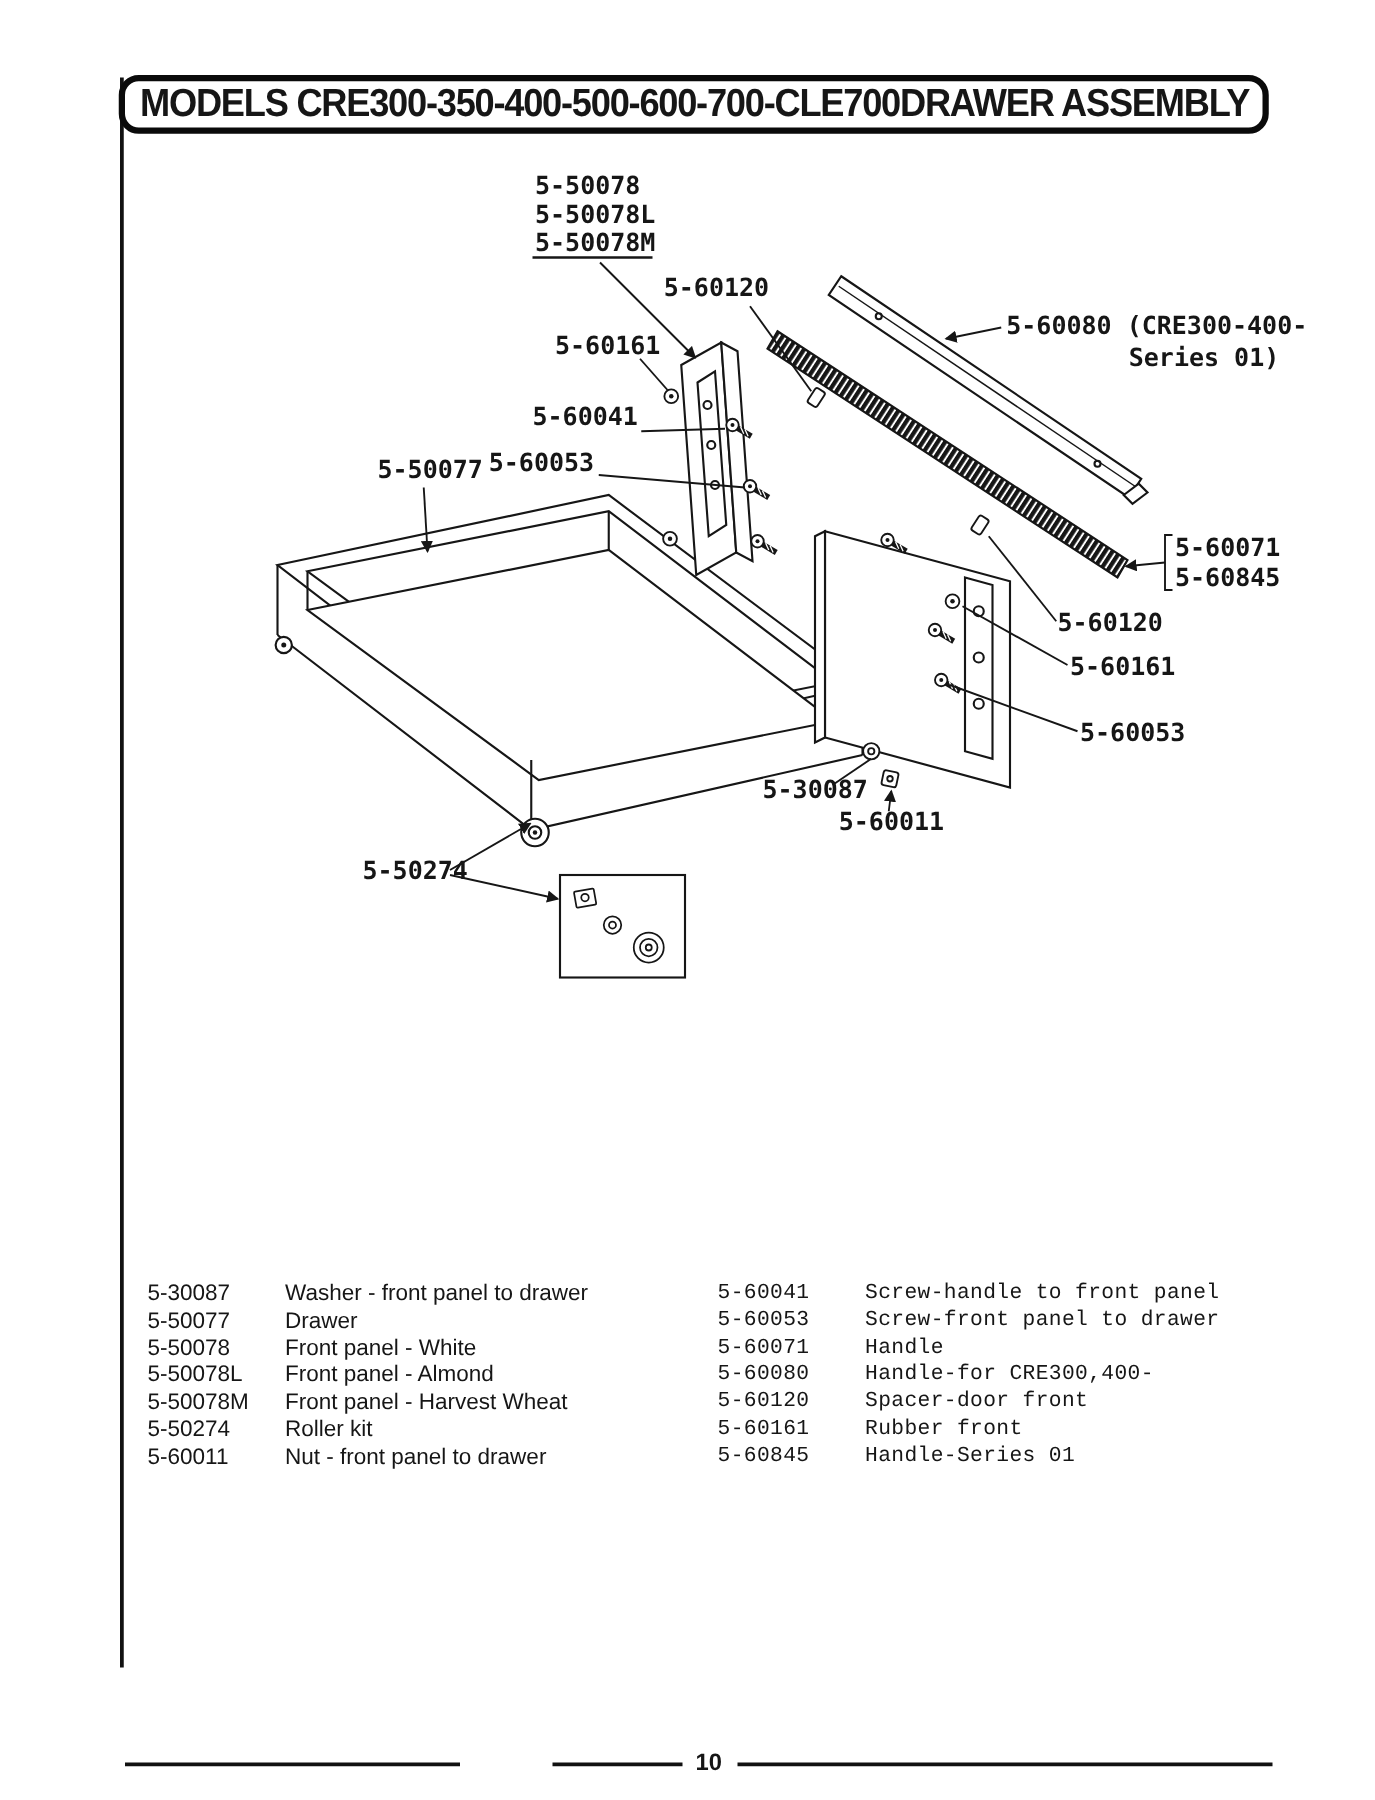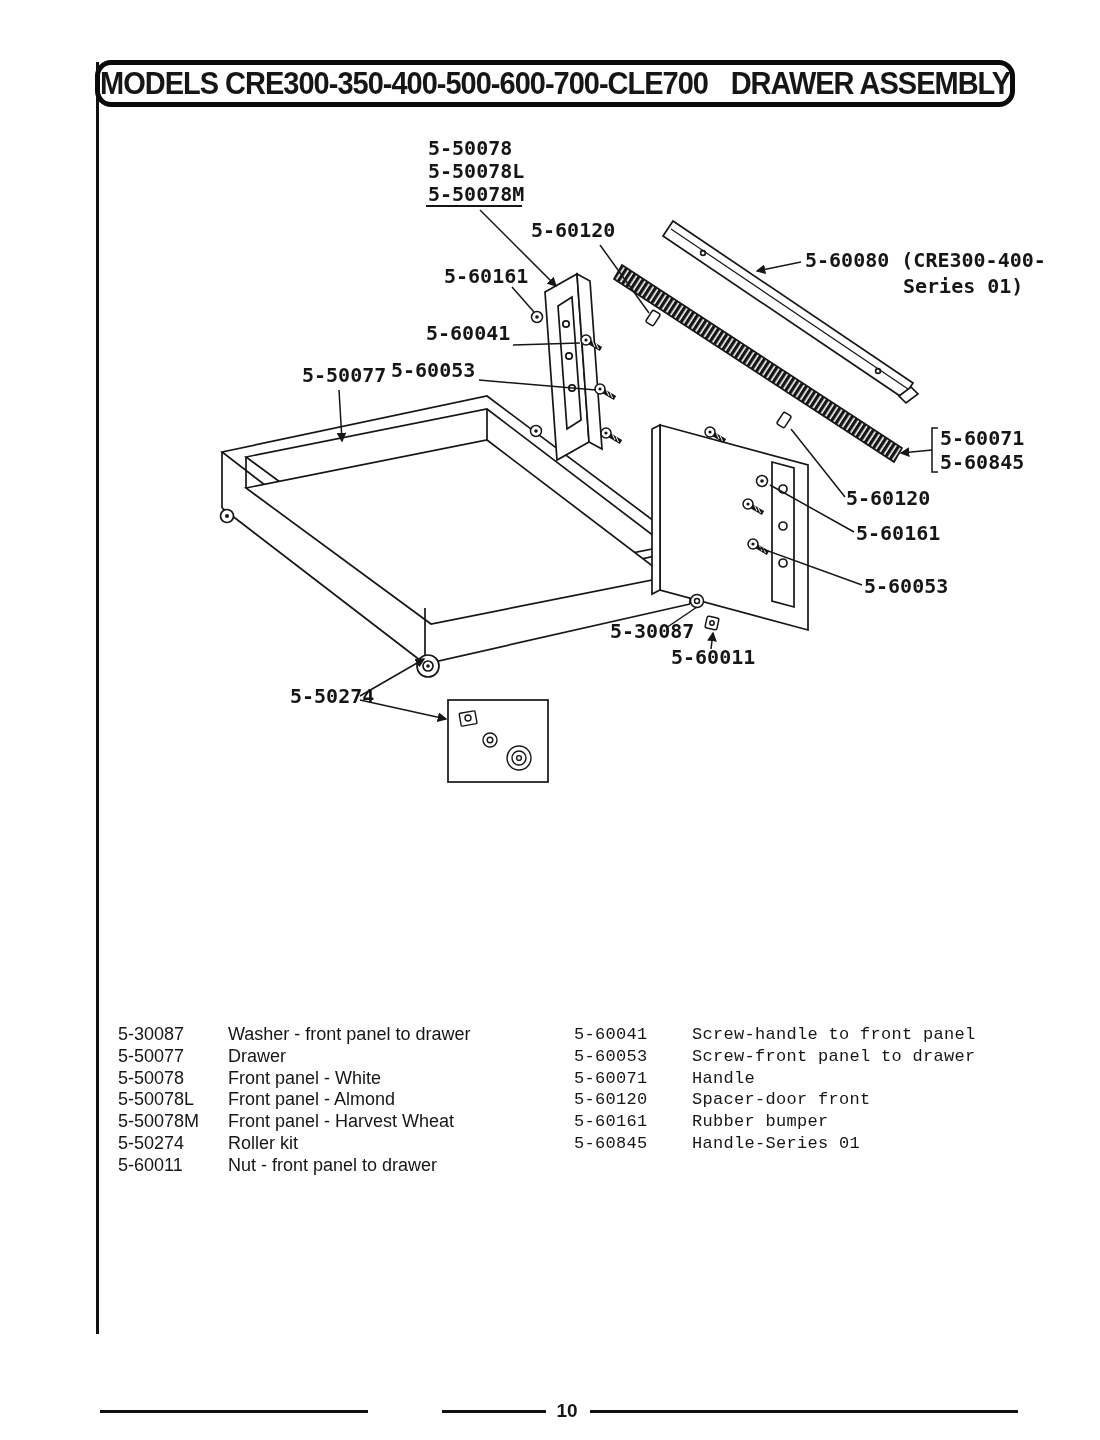--- a/index.html
+++ b/index.html
@@ -1,21 +1,21 @@
 <!DOCTYPE html>
 <html><head>
 <meta charset="utf-8">
 <style>
   html,body{margin:0;padding:0;background:#e8e8e8;}
   .page{position:relative;width:1100px;height:1440px;background:#ffffff;margin:0 auto;
         font-family:"Liberation Sans",sans-serif;color:#161616;overflow:hidden;}
   .left-rule{position:absolute;left:96px;top:62px;width:3px;height:1272px;background:#111;}
   .header-box{position:absolute;left:95px;top:60px;width:920px;height:47px;border:5px solid #0a0a0a;
         border-radius:16px;background:#fff;display:flex;align-items:center;justify-content:space-between;
-        padding:0 0;box-sizing:border-box;}
+        padding:0 12px;box-sizing:border-box;}
   .h-text{font-weight:bold;font-size:29px;letter-spacing:-1px;white-space:nowrap;transform:scaleY(1.08);}
   .diagram-svg{position:absolute;left:0;top:120px;width:1100px;height:690px;}
   .lbl{font-family:"DejaVu Sans Mono","Liberation Mono",monospace;font-size:20px;font-weight:600;fill:#161616;}
   .parts{position:absolute;left:0;top:1024px;width:1100px;}
   .pcol{position:absolute;top:0;}
   .pcol-left{left:118px;width:450px;font-family:"Liberation Sans",sans-serif;font-size:18px;}
   .pcol-right{left:574px;width:500px;font-family:"Liberation Mono","DejaVu Sans Mono",monospace;font-size:17px;letter-spacing:0.3px;}
   .prow{display:flex;line-height:21.8px;white-space:nowrap;}
   .pcol-left .pnum{display:inline-block;width:110px;}
   .pcol-right .pnum{display:inline-block;width:118px;}
@@ -227,26 +227,30 @@
         </div>
       <div class="prow">
           <span class="pnum">5-60053</span>
           <span class="pdesc">Screw-front panel to drawer</span>
         </div>
       <div class="prow">
           <span class="pnum">5-60071</span>
           <span class="pdesc">Handle</span>
         </div>
       <div class="prow">
+          <span class="pnum">5-60080</span>
+          <span class="pdesc">Handle-for CRE300,400-</span>
+        </div>
+      <div class="prow">
           <span class="pnum">5-60120</span>
           <span class="pdesc">Spacer-door front</span>
         </div>
       <div class="prow">
           <span class="pnum">5-60161</span>
-          <span class="pdesc">Rubber bumper</span>
+          <span class="pdesc">Rubber front</span>
         </div>
       <div class="prow">
           <span class="pnum">5-60845</span>
           <span class="pdesc">Handle-Series 01</span>
         </div>
     </div>
   </div>
 
   <div class="footer">
     <div class="fline" style="left:100px;width:268px;"></div>

